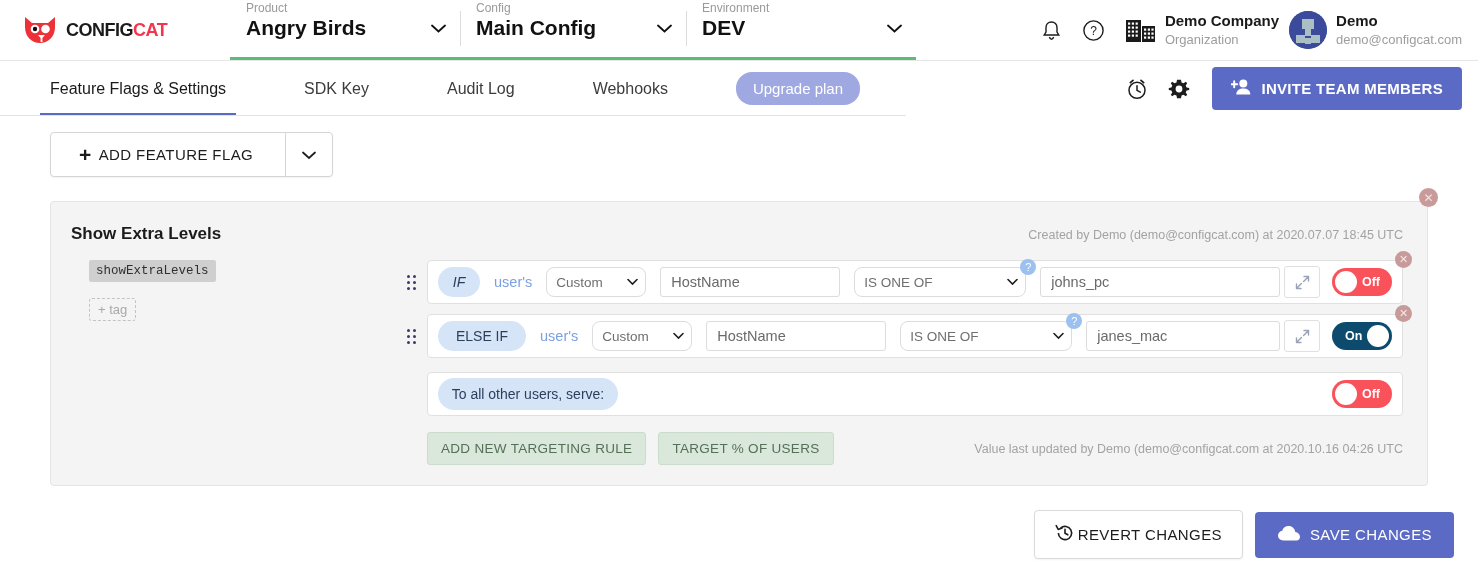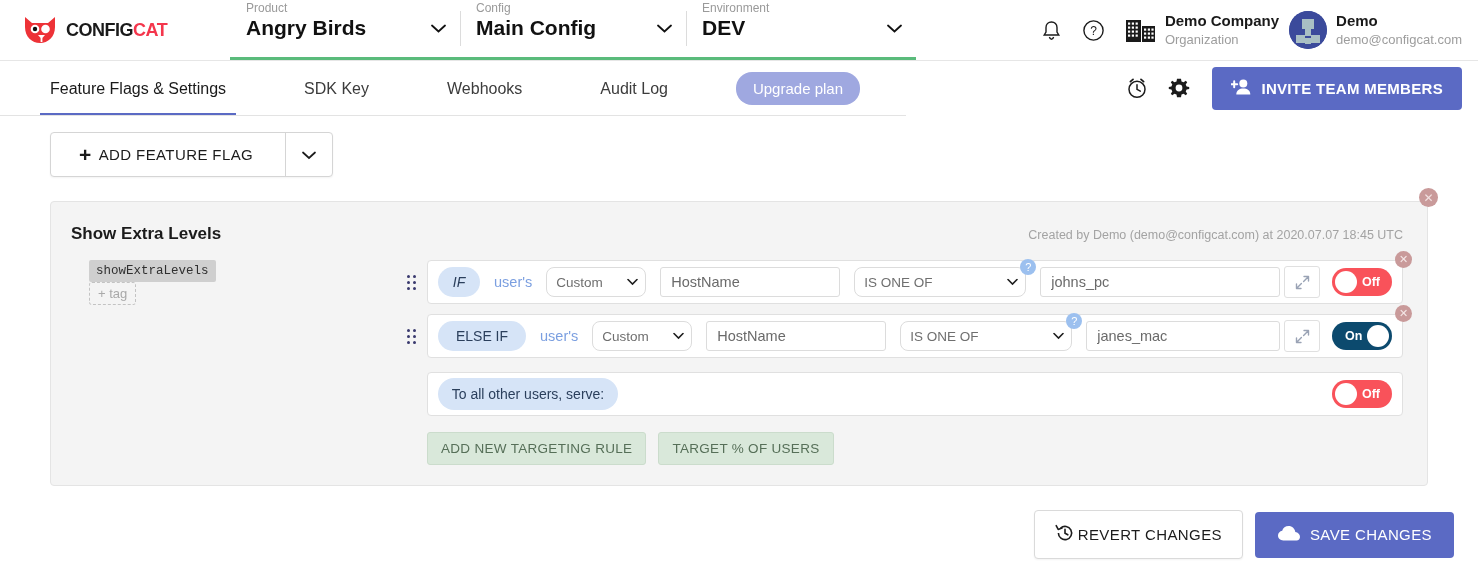--- a/index.html
+++ b/index.html
@@ -190,21 +190,21 @@
     font-size: 15px;
     padding: 8px 17px;
     border-radius: 16px;
     cursor: pointer;
     white-space: nowrap;
     margin-right: 40px;
   }
   .tabbar-right {
     margin-left: auto;
     display: flex;
-    align-items: flex-start;
+    align-items: center;
     padding-right: 16px;
   }
   .invite-btn {
     display: flex;
     align-items: center;
     gap: 9px;
     background: #5b6ac4;
     color: #fff;
     font-size: 15px;
     font-weight: bold;
@@ -296,20 +296,21 @@
     display: inline-block;
     background: #cfcfcf;
     color: #2f2f2f;
     font-family: "Liberation Mono", monospace;
     font-size: 12.5px;
     padding: 4px 7px;
     border-radius: 2px;
   }
   .tag-add {
     display: inline-block;
+    margin-top: 16px;
     border: 1px dashed #c3c3c3;
     color: #a9a9a9;
     font-size: 13px;
     padding: 3px 8px;
     border-radius: 3px;
     cursor: pointer;
   }
 
   .rules-col { flex: 1 1 auto; min-width: 0; }
 
@@ -670,22 +671,22 @@
         <span class="name-sub">demo@configcat.com</span>
       </span>
     </div>
   </div>
 </div>
 
 <div class="tabbar">
   <div class="tabs">
     <div class="tab active">Feature Flags &amp; Settings</div>
     <div class="tab">SDK Key</div>
+    <div class="tab">Audit Log</div>
     <div class="tab">Webhooks</div>
-    <div class="tab">Audit Log</div>
     <div class="upgrade-pill">Upgrade plan</div>
   </div>
   <div class="tabbar-right">
     <div class="icon-btn">
       <svg width="22" height="22" viewBox="0 0 22 22">
         <circle cx="11" cy="12.3" r="8" fill="none" stroke="#1c1c1c" stroke-width="1.5"></circle>
         <path d="M11 7.8 L11 12.3 L14.3 14.2" fill="none" stroke="#1c1c1c" stroke-width="1.5" stroke-linecap="round"></path>
         <path d="M4.4 4.6 L7 2.4" stroke="#1c1c1c" stroke-width="1.8" stroke-linecap="round"></path>
         <path d="M17.6 4.6 L15 2.4" stroke="#1c1c1c" stroke-width="1.8" stroke-linecap="round"></path>
       </svg>
@@ -852,20 +853,21 @@
             <span class="toggle off">
               <span class="knob"></span>
               <span class="lbl">Off</span>
             </span>
           </div>
         </div>
 
         <div class="actions-row">
           <span class="soft-btn">ADD NEW TARGETING RULE</span>
           <span class="soft-btn">TARGET % OF USERS</span>
+          <span class="updated-info">Value last updated by Demo (demo@configcat.com at 2020.10.16 04:26 UTC</span>
         </div>
 
       </div>
     </div>
   </div>
 </div>
 
 <div class="footer">
   <div class="btn-outline">
     <span>

